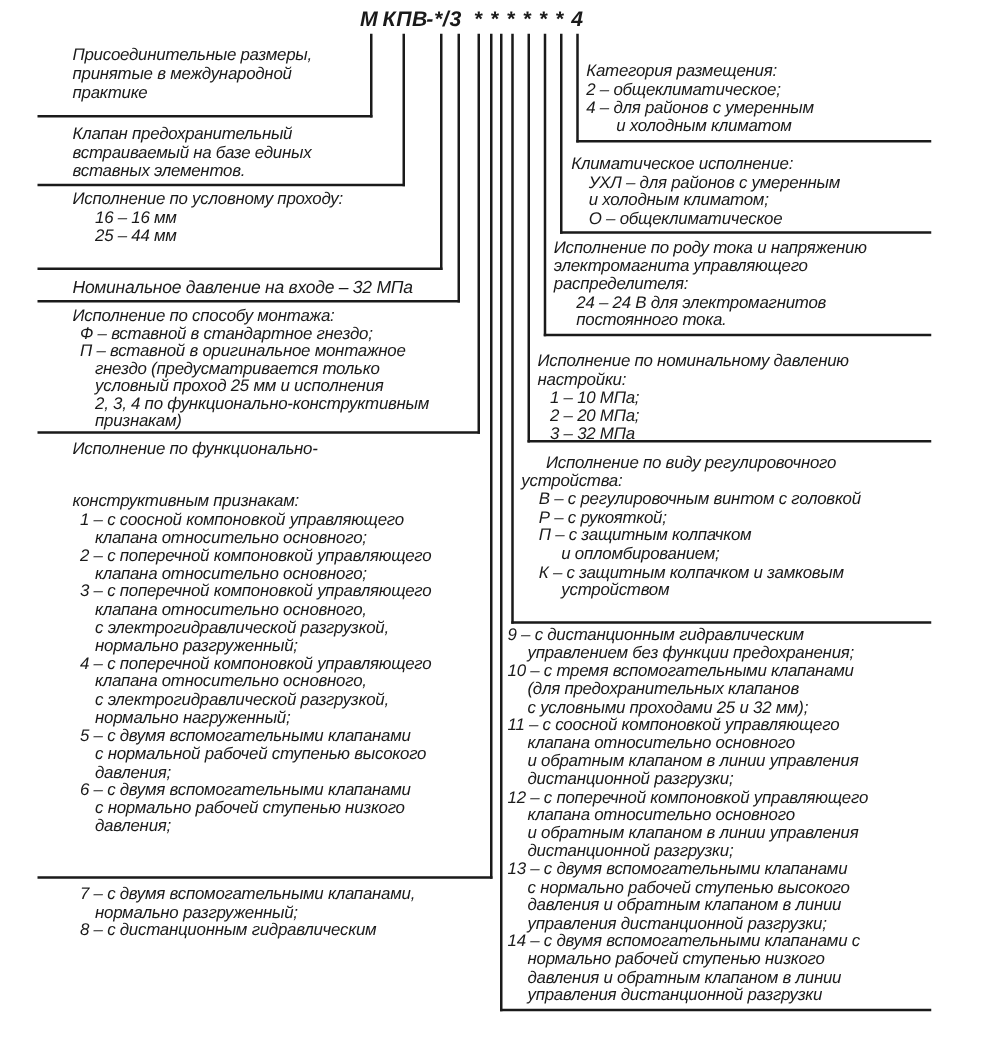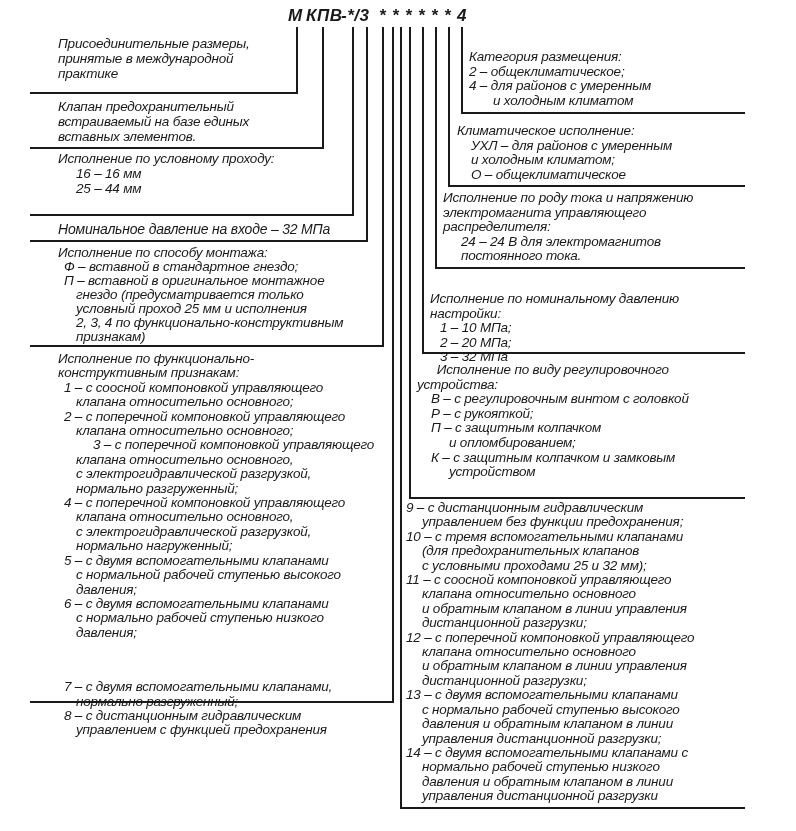--- a/index.html
+++ b/index.html
@@ -56,64 +56,63 @@
       <div class="ln" style="padding-left: 0px;">Исполнение по способу монтажа:</div>
       <div class="ln" style="padding-left: 6px;">Ф – вставной в стандартное гнездо;</div>
       <div class="ln" style="padding-left: 6px;">П – вставной в оригинальное монтажное</div>
       <div class="ln" style="padding-left: 18px;">гнездо (предусматривается только</div>
       <div class="ln" style="padding-left: 18px;">условный проход 25 мм и исполнения</div>
       <div class="ln" style="padding-left: 18px;">2, 3, 4 по функционально-конструктивным</div>
       <div class="ln" style="padding-left: 18px;">признакам)</div>
     </div>
   <div class="blk" style="left:58px;top:352px;line-height:14.4px">
       <div class="ln" style="padding-left: 0px;">Исполнение по функционально-</div>
-      <div class="ln" style="padding-left: 0px;">конструктивным признакам:</div>
+      <div class="ln" style="padding-left: 0px; margin-top: 28px;">конструктивным признакам:</div>
       <div class="ln" style="padding-left: 6px;">1 – с соосной компоновкой управляющего</div>
       <div class="ln" style="padding-left: 18px;">клапана относительно основного;</div>
       <div class="ln" style="padding-left: 6px;">2 – с поперечной компоновкой управляющего</div>
       <div class="ln" style="padding-left: 18px;">клапана относительно основного;</div>
-      <div class="ln" style="padding-left: 6px; margin-left: 29px;">3 – с поперечной компоновкой управляющего</div>
+      <div class="ln" style="padding-left: 6px;">3 – с поперечной компоновкой управляющего</div>
       <div class="ln" style="padding-left: 18px;">клапана относительно основного,</div>
       <div class="ln" style="padding-left: 18px;">с электрогидравлической разгрузкой,</div>
       <div class="ln" style="padding-left: 18px;">нормально разгруженный;</div>
       <div class="ln" style="padding-left: 6px;">4 – с поперечной компоновкой управляющего</div>
       <div class="ln" style="padding-left: 18px;">клапана относительно основного,</div>
       <div class="ln" style="padding-left: 18px;">с электрогидравлической разгрузкой,</div>
       <div class="ln" style="padding-left: 18px;">нормально нагруженный;</div>
       <div class="ln" style="padding-left: 6px;">5 – с двумя вспомогательными клапанами</div>
       <div class="ln" style="padding-left: 18px;">с нормальной рабочей ступенью высокого</div>
       <div class="ln" style="padding-left: 18px;">давления;</div>
       <div class="ln" style="padding-left: 6px;">6 – с двумя вспомогательными клапанами</div>
       <div class="ln" style="padding-left: 18px;">с нормально рабочей ступенью низкого</div>
       <div class="ln" style="padding-left: 18px;">давления;</div>
       <div class="ln" style="padding-left: 6px; margin-top: 40px;">7 – с двумя вспомогательными клапанами,</div>
       <div class="ln" style="padding-left: 18px;">нормально разгруженный;</div>
       <div class="ln" style="padding-left: 6px;">8 – с дистанционным гидравлическим</div>
-      <div class="ln" style="padding-left: 18px;">управлением с функцией предохранения</div>
     </div>
   <div class="blk" style="left:469px;top:50px;line-height:14.5px">
       <div class="ln" style="padding-left: 0px;">Категория размещения:</div>
       <div class="ln" style="padding-left: 0px;">2 – общеклиматическое;</div>
       <div class="ln" style="padding-left: 0px;">4 – для районов с умеренным</div>
       <div class="ln" style="padding-left: 24px;">и холодным климатом</div>
     </div>
   <div class="blk" style="left:457px;top:124px;line-height:14.5px">
       <div class="ln" style="padding-left: 0px;">Климатическое исполнение:</div>
       <div class="ln" style="padding-left: 14px;">УХЛ – для районов с умеренным</div>
       <div class="ln" style="padding-left: 14px;">и холодным климатом;</div>
       <div class="ln" style="padding-left: 14px;">О – общеклиматическое</div>
     </div>
   <div class="blk" style="left:443px;top:191px;line-height:14.5px">
       <div class="ln" style="padding-left: 0px;">Исполнение по роду тока и напряжению</div>
       <div class="ln" style="padding-left: 0px;">электромагнита управляющего</div>
       <div class="ln" style="padding-left: 0px;">распределителя:</div>
       <div class="ln" style="padding-left: 18px;">24 – 24 В для электромагнитов</div>
       <div class="ln" style="padding-left: 18px;">постоянного тока.</div>
     </div>
-  <div class="blk" style="left:430px;top:292px;line-height:14.5px">
+  <div class="blk" style="left:430px;top:282px;line-height:14.5px">
       <div class="ln" style="padding-left: 0px;">Исполнение по номинальному давлению</div>
       <div class="ln" style="padding-left: 0px;">настройки:</div>
       <div class="ln" style="padding-left: 10px;">1 – 10 МПа;</div>
       <div class="ln" style="padding-left: 10px;">2 – 20 МПа;</div>
       <div class="ln" style="padding-left: 10px;">3 – 32 МПа</div>
     </div>
   <div class="blk" style="left:417px;top:363px;line-height:14.6px">
       <div class="ln" style="padding-left: 0px; text-align: center;">Исполнение по виду регулировочного</div>
       <div class="ln" style="padding-left: 0px;">устройства:</div>
       <div class="ln" style="padding-left: 14px;">В – с регулировочным винтом с головкой</div>

